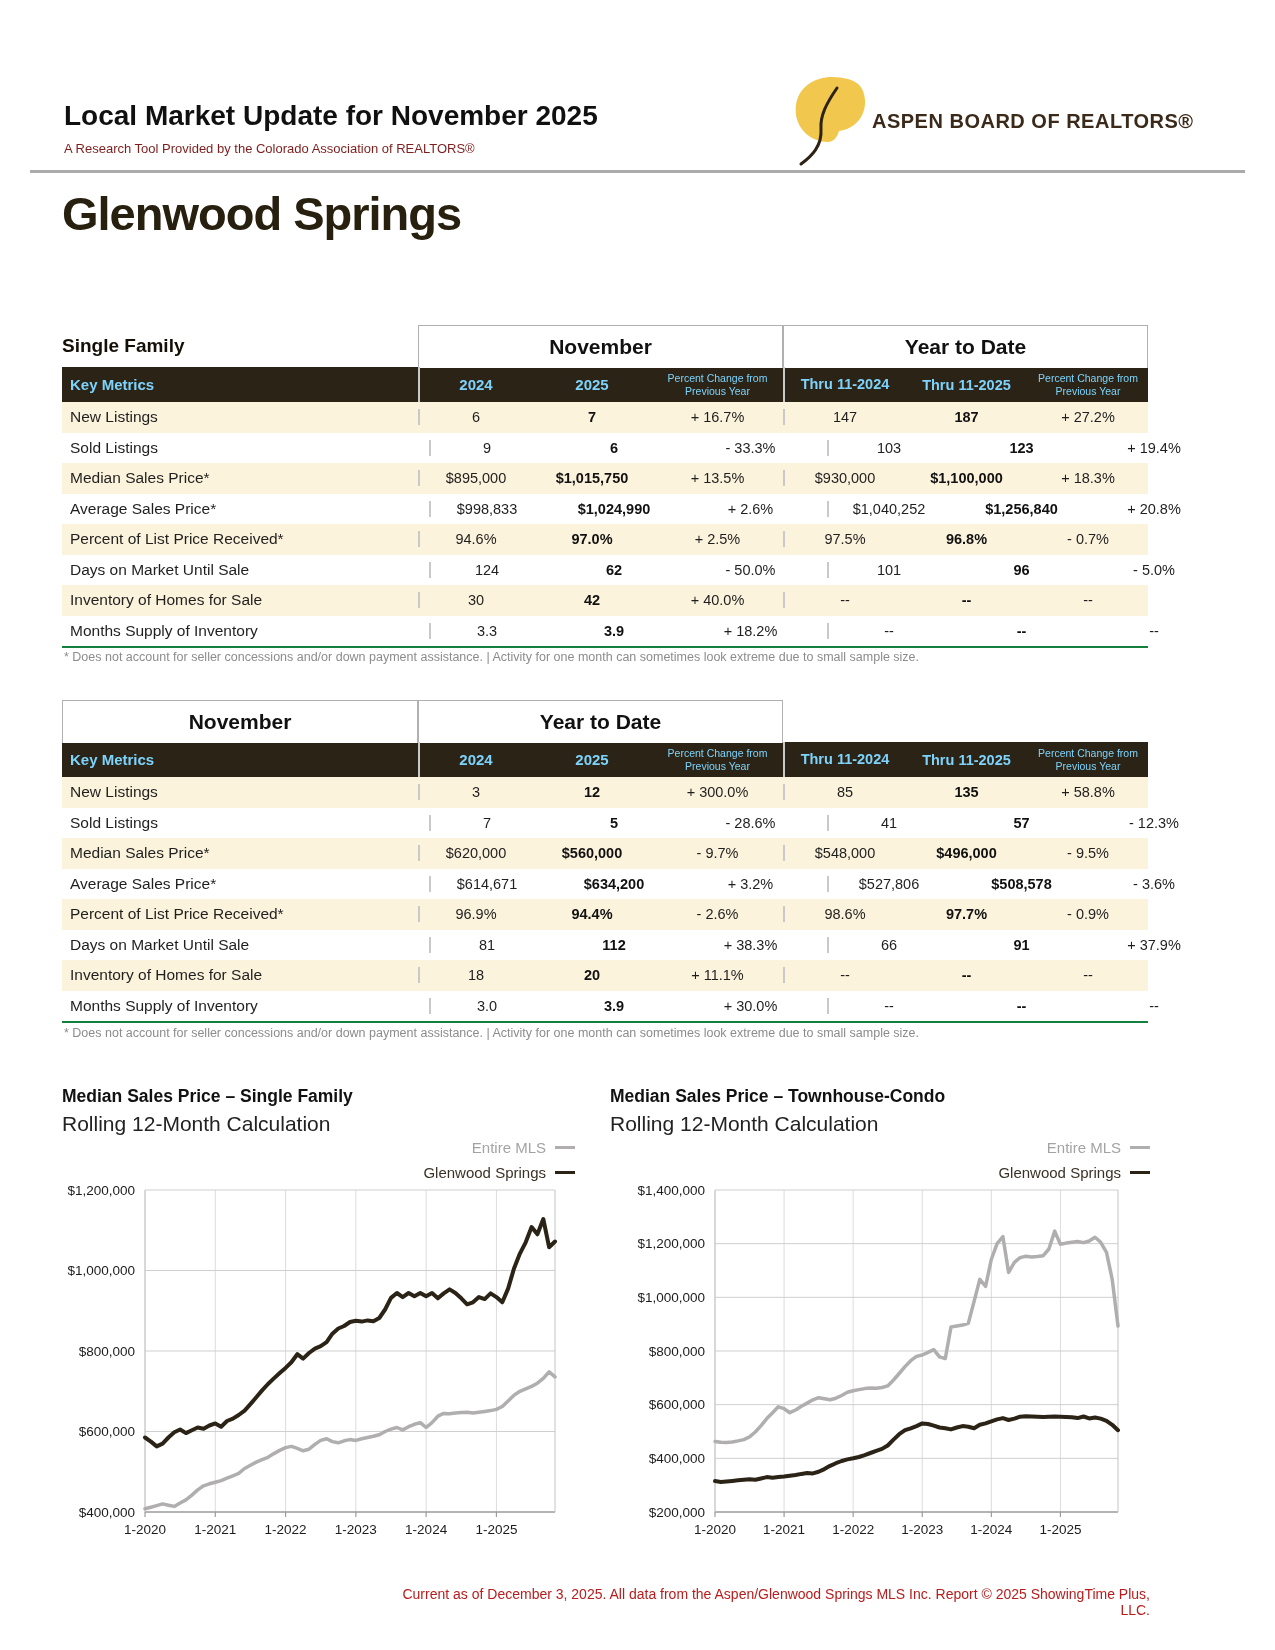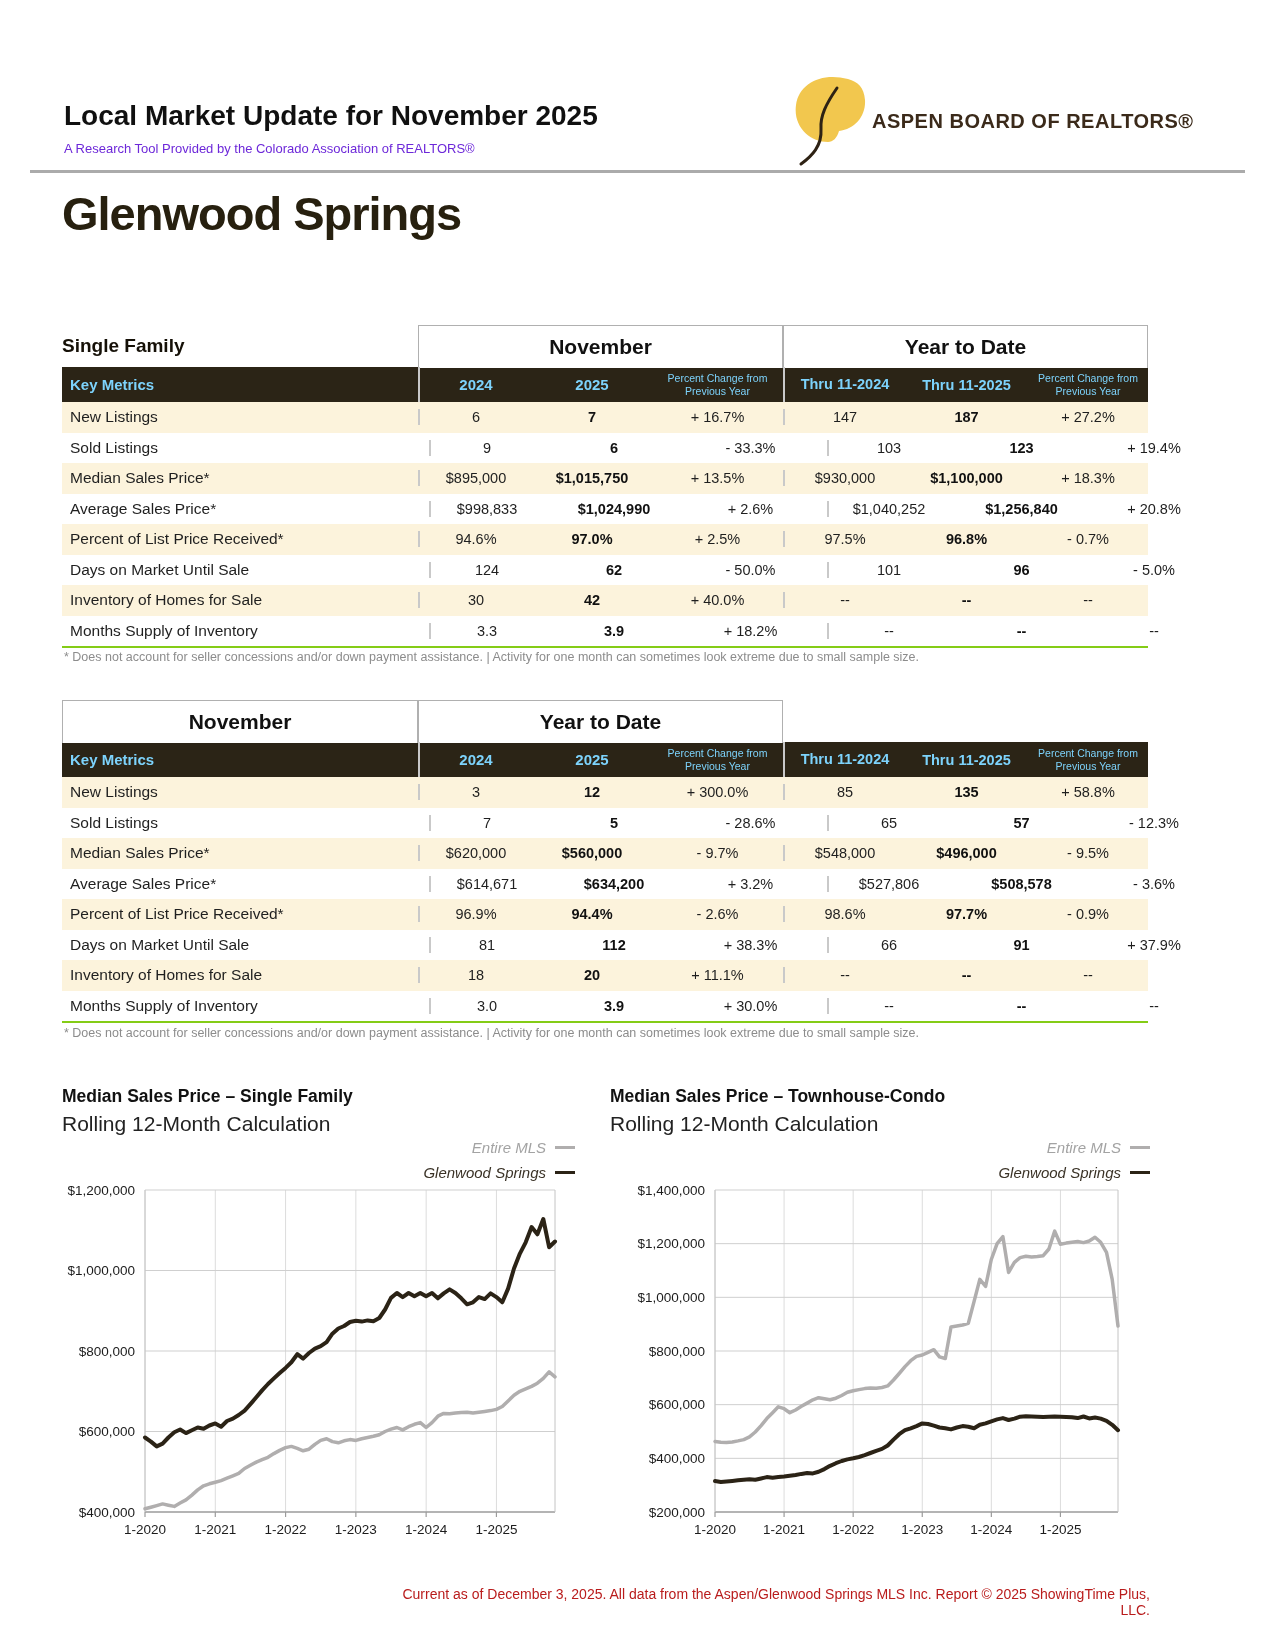--- a/index.html
+++ b/index.html
@@ -1,21 +1,21 @@
 <!DOCTYPE html>
 <html><head>
 <meta charset="utf-8">
 <style>
   html,body{margin:0;padding:0;background:#fff;}
   .page{position:relative;width:1275px;height:1650px;background:#ffffff;overflow:hidden;
         font-family:"Liberation Sans",sans-serif;color:#1f1f1f;}
 
   
   .rpt-title{position:absolute;left:64px;top:100px;font-size:28px;font-weight:bold;color:#101010;}
-  .rpt-subtitle{position:absolute;left:64px;top:141px;font-size:13px;color:#6d28d9;}
+  .rpt-subtitle{position:absolute;left:64px;top:141px;font-size:13px;color:#7f1d1d;}
   .logo{position:absolute;left:770px;top:74px;width:120px;height:98px;}
   .logo-text{position:absolute;left:872px;top:110px;font-size:20px;font-weight:bold;
              letter-spacing:.5px;color:#3b2a1a;}
   .divider{position:absolute;left:30px;top:170px;width:1215px;height:3px;background:#ababab;}
   .page-title{position:absolute;left:62px;top:186px;font-size:47px;font-weight:bold;
               letter-spacing:-1px;color:#27200f;}
 
   
   .mtable{position:absolute;left:62px;width:1086px;}
   .t1{top:325px;} .t2{top:700px;}
@@ -32,32 +32,32 @@
   .hrow .c4{font-size:14.5px;}
   .trow{display:grid;grid-template-columns:356px 114px 120px 131px 122px 123px 120px;
         height:30.5px;align-items:center;}
   .trow.odd{background:#fcf3dc;} .trow.even{background:#ffffff;gap:11px;}
   .trow .cell{text-align:center;font-size:14.5px;color:#1f1f1f;}
   .trow .c0{text-align:left;padding-left:8px;font-size:15.5px;}
   .trow .c2,.trow .c5{font-weight:bold;color:#111;}
   .trow .c1,.trow .c4{border-left:2px solid #c9c9c9;}
   .hrow .c1,.hrow .c4{border-left:2px solid #c9c9c9;height:35px;line-height:35px;}
   .hrow .c4{line-height:35px;}
-  .tbody{border-bottom:2px solid #84cc16;}
+  .tbody{border-bottom:2px solid #15803d;}
   .footnote{position:absolute;left:64px;font-size:12.5px;color:#8c8c8c;}
   .fn1{top:650px;} .fn2{top:1026px;}
 
   
   .chart-title{position:absolute;font-size:17.5px;font-weight:bold;color:#111;}
   .chart-sub{position:absolute;font-size:21px;color:#222;}
   .ct-l{left:62px;top:1086px;} .cs-l{left:62px;top:1112px;}
   .ct-r{left:610px;top:1086px;} .cs-r{left:610px;top:1112px;}
   .legend{position:absolute;text-align:right;}
   .lg-l{left:62px;top:1133px;width:513px;} .lg-r{left:610px;top:1133px;width:540px;}
-  .legend-row{height:25px;line-height:25px;font-size:15px;font-style:italic;}
+  .legend-row{height:25px;line-height:25px;font-size:15px;}
   .legend-label{vertical-align:middle;}
   .legend-dash{display:inline-block;width:20px;height:3px;margin-left:9px;vertical-align:middle;}
   svg.chart{position:absolute;top:1178px;}
   .svg-l{left:55px;} .svg-r{left:600px;}
   .tick{font:13.5px "Liberation Sans",sans-serif;fill:#1c1c1c;}
 
   .footer{position:absolute;left:400px;top:1586px;width:750px;text-align:right;
           font-size:14px;color:#b91c1c;}
 </style>
 </head>
@@ -188,21 +188,21 @@
           <div class="cell c3">+ 300.0%</div>
           <div class="cell c4">85</div>
           <div class="cell c5">135</div>
           <div class="cell c6">+ 58.8%</div>
         </div>
         <div class="trow even">
           <div class="cell c0">Sold Listings</div>
           <div class="cell c1">7</div>
           <div class="cell c2">5</div>
           <div class="cell c3">- 28.6%</div>
-          <div class="cell c4">65</div>
+          <div class="cell c4">41</div>
           <div class="cell c5">57</div>
           <div class="cell c6">- 12.3%</div>
         </div>
         <div class="trow odd">
           <div class="cell c0">Median Sales Price*</div>
           <div class="cell c1">$620,000</div>
           <div class="cell c2">$560,000</div>
           <div class="cell c3">- 9.7%</div>
           <div class="cell c4">$548,000</div>
           <div class="cell c5">$496,000</div>

